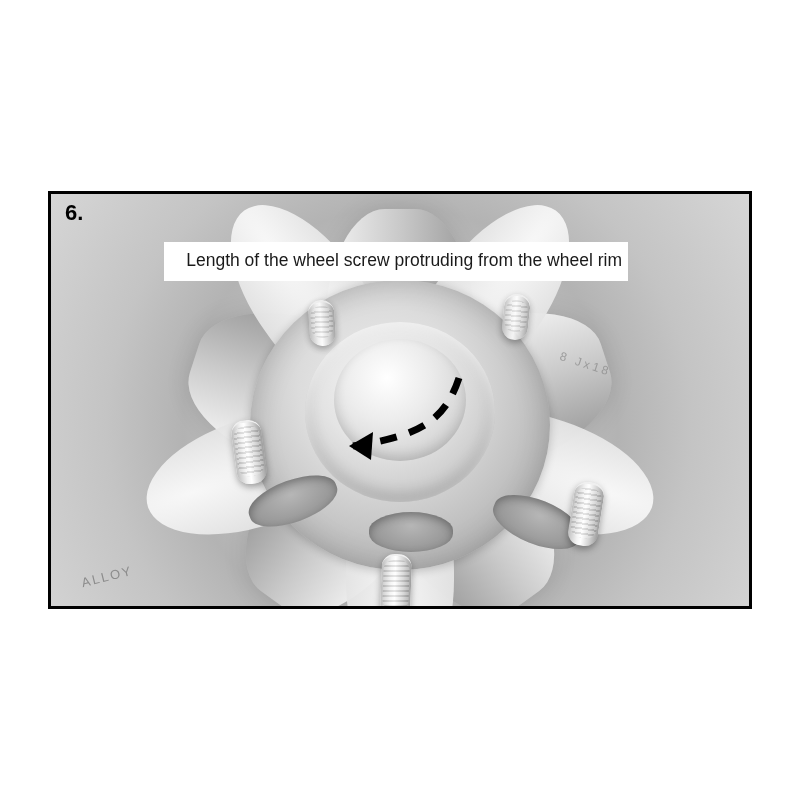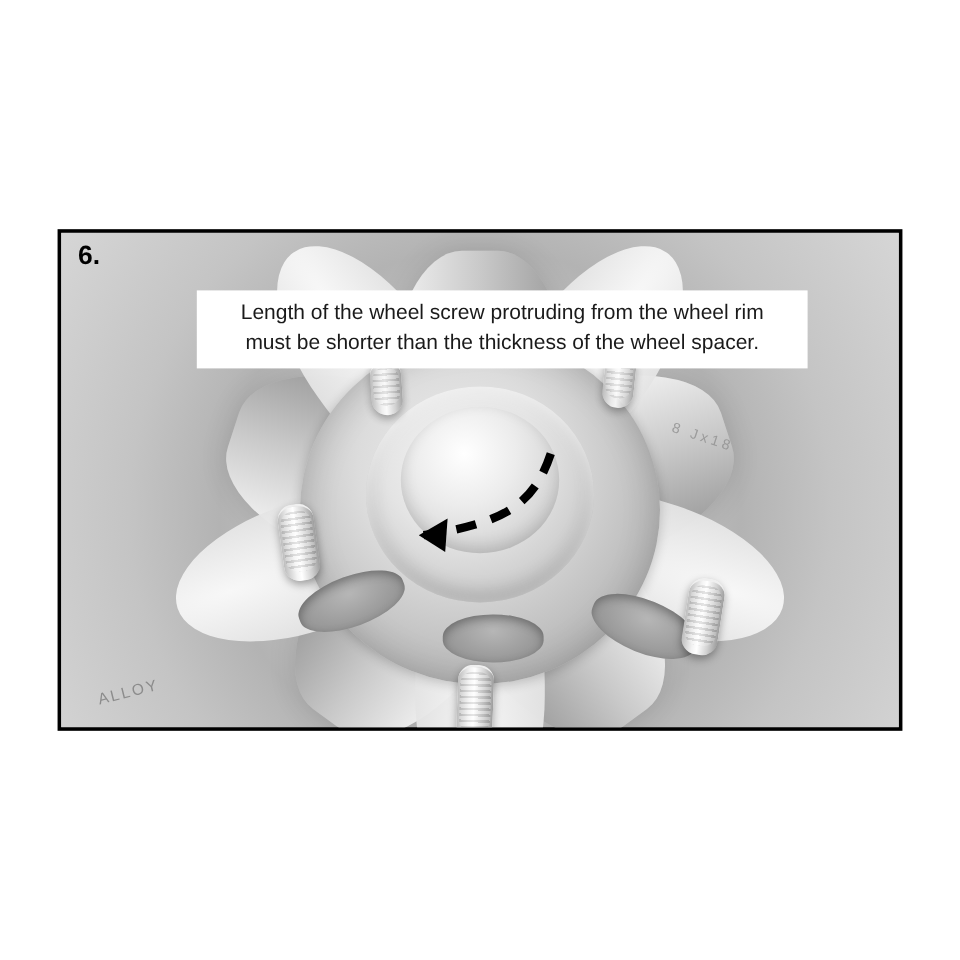--- a/index.html
+++ b/index.html
@@ -169,26 +169,26 @@
     font-size: 22px;
     font-weight: bold;
     color: #000000;
     background: transparent;
   }
   
   .caption {
     position: absolute;
     left: 113px;
     top: 48px;
-    width: 509px;
+    width: 464px;
     background: #ffffff;
     color: #1a1a1a;
     font-size: 17.5px;
     line-height: 1.45;
-    text-align: center;
+    text-align: right;
     padding: 6px 6px 8px 6px;
     box-sizing: border-box;
   }
   
   .arrow-svg {
     position: absolute;
     left: 180px;
     top: 170px;
     width: 260px;
     height: 130px;
@@ -235,17 +235,16 @@
       <svg class="arrow-svg" viewBox="0 0 260 130">
         <path d="M228 14 C214 56, 190 72, 122 82" fill="none" stroke="#000000" stroke-width="7" stroke-dasharray="17 13" stroke-linecap="butt"></path>
         <polygon points="118,82 142,68 140,96" fill="#000000"></polygon>
       </svg>
     </div>
 
     <div class="step-number">6.</div>
 
     <div class="caption">
       <div>Length of the wheel screw protruding from the wheel rim</div>
-      <div>must be shorter than the thickness of the wheel spacer.</div>
     </div>
 
   </div>
 </div>
 
 </body></html>

